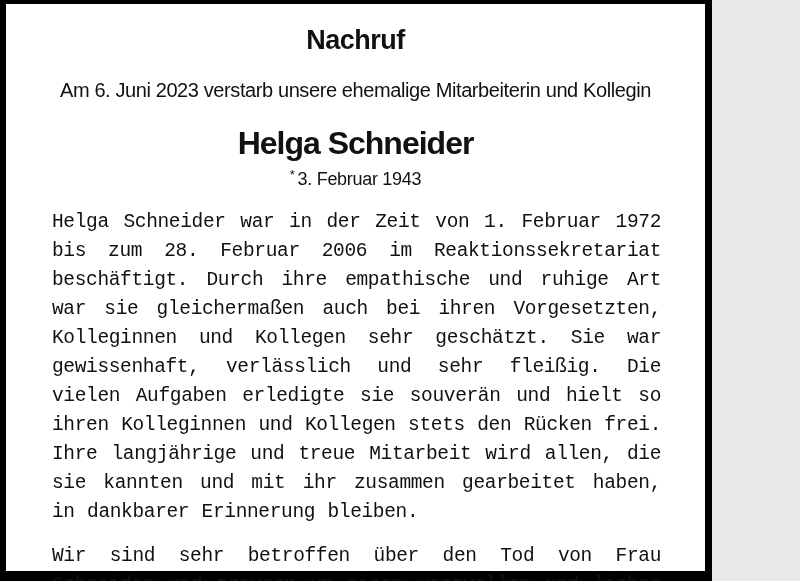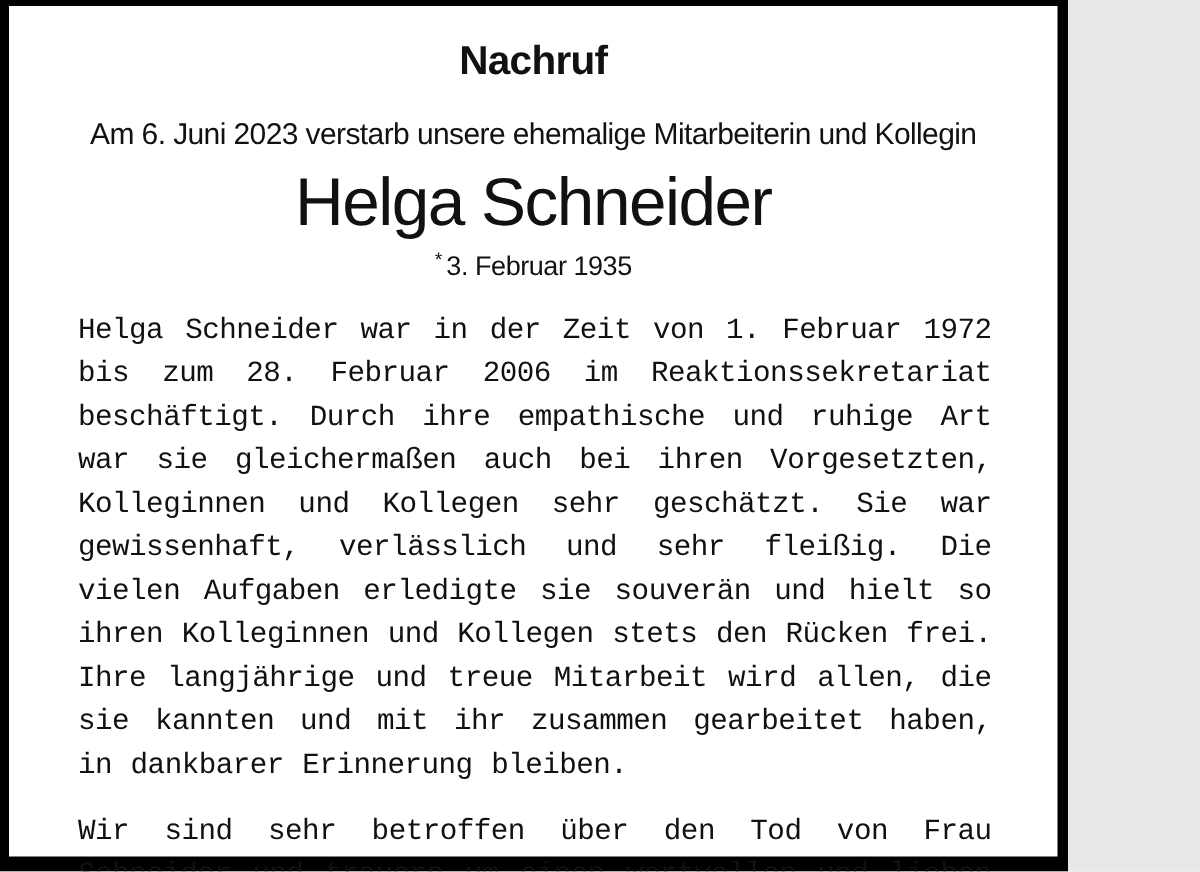--- a/index.html
+++ b/index.html
@@ -32,23 +32,23 @@
     letter-spacing: -0.5px;
     line-height: 1.05;
   }
   .intro {
     margin-top: 25px;
     font-size: 20px;
     letter-spacing: -0.4px;
     line-height: 1.1;
   }
   .name {
-    margin-top: 10px;
-    font-size: 45px;
-    font-weight: normal;
+    margin-top: 26px;
+    font-size: 32px;
+    font-weight: bold;
     letter-spacing: -1px;
     line-height: 1.05;
   }
   .birth {
     margin-top: 6px;
     font-size: 18px;
     letter-spacing: -0.3px;
   }
   .birth .star {
     font-size: 13px;
@@ -88,21 +88,21 @@
 <div class="stage">
   <div class="notice">
 
     <div class="title">Nachruf</div>
 
     <div class="intro">Am 6. Juni 2023 verstarb unsere ehemalige Mitarbeiterin und Kollegin</div>
 
     <div class="name">Helga Schneider</div>
 
     <div class="birth">
-      <span class="star">*</span><span>3. Februar 1935</span>
+      <span class="star">*</span><span>3. Februar 1943</span>
     </div>
 
     <p class="body-text">Helga Schneider war in der Zeit von 1. Februar 1972 bis zum 28. Februar 2006 im Reaktionssekretariat beschäftigt. Durch ihre empathische und ruhige Art war sie gleichermaßen auch bei ihren Vorgesetzten, Kolleginnen und Kollegen sehr geschätzt. Sie war gewissenhaft, verlässlich und sehr fleißig. Die vielen Aufgaben erledigte sie souverän und hielt so ihren Kolleginnen und Kollegen stets den Rücken frei. Ihre langjährige und treue Mitarbeit wird allen, die sie kannten und mit ihr zusammen gearbeitet haben, in dankbarer Erinnerung bleiben.</p>
 
     <p class="body-text">Wir sind sehr betroffen über den Tod von Frau Schneider und trauern um einen wertvollen und lieben Menschen. Ihrer Kollegin und ihren Angehörigen gilt unser aufrichtiges Mitgefühl.</p>
 
     <div class="company">WESTFÄLISCHE NACHRICHTEN</div>
 
     <div class="group">Unternehmensgruppe Aschendorff</div>
 

